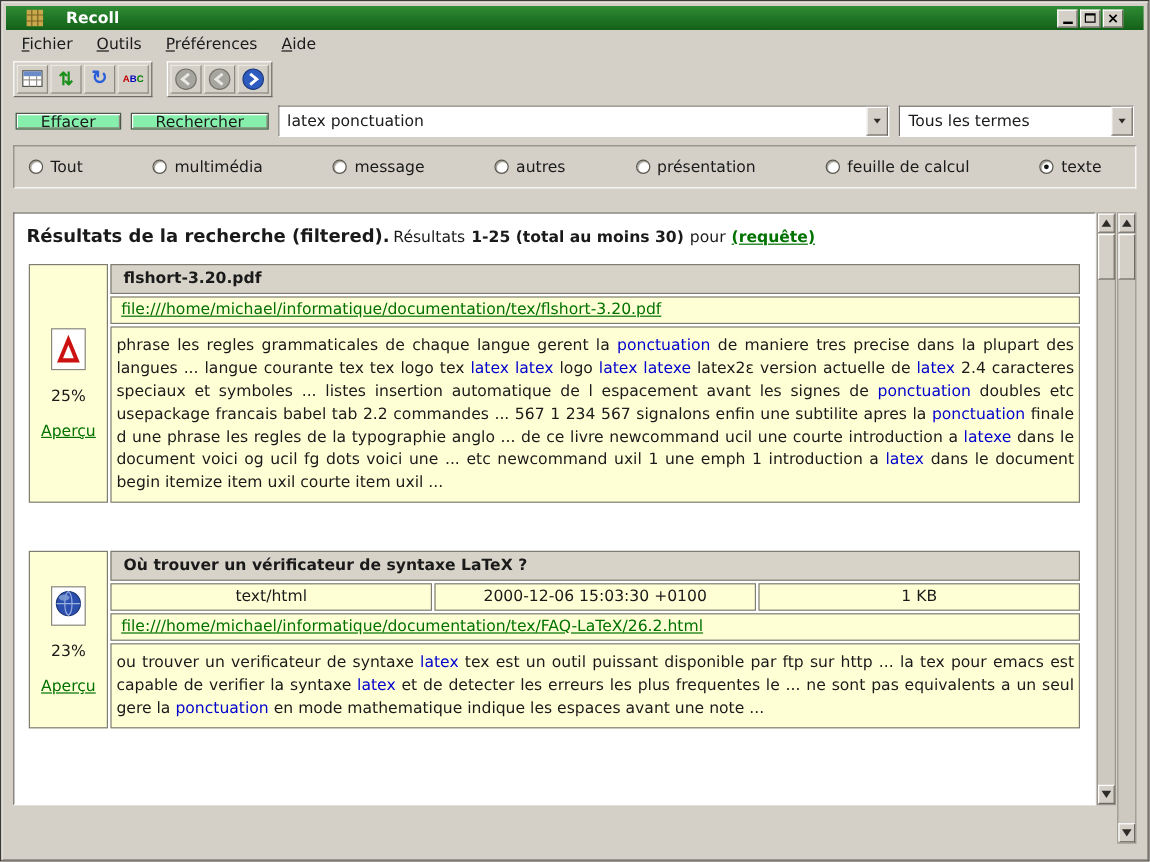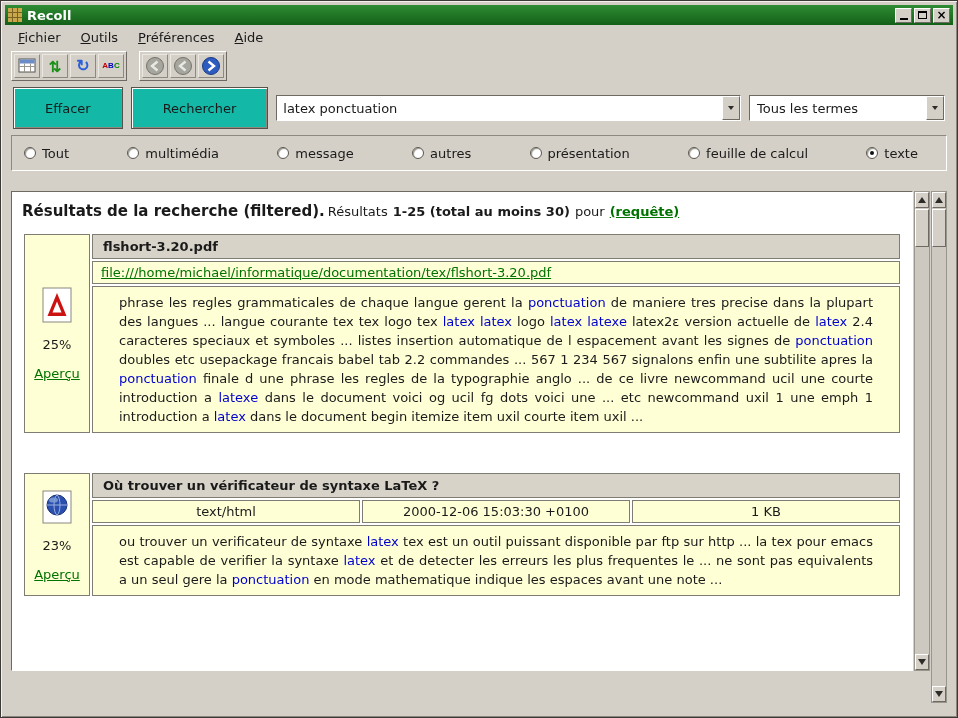--- a/index.html
+++ b/index.html
@@ -3,21 +3,21 @@
 <meta charset="utf-8">
 <title>Recoll</title>
 <style>
   *{box-sizing:border-box;margin:0;padding:0}
   html,body{width:958px;height:718px;overflow:hidden}
   body{font-family:"DejaVu Sans","Liberation Sans",sans-serif;font-size:13px;color:#1a1a1a;background:#9a968c}
   .window{width:958px;height:718px;background:#d4d0c8;border:1px solid #3c3a36;
     box-shadow:inset 1px 1px 0 #f5f3ee, inset -1px -1px 0 #8a867e;padding:4px;display:flex;flex-direction:column}
 
   
-  .titlebar{flex:0 0 20px;background:linear-gradient(#2f8c34,#136018);display:flex;align-items:center;padding:0 3px;gap:5px}
+  .titlebar{flex:0 0 20px;background:linear-gradient(#2f8c34,#136018);display:flex;align-items:center;padding:0 17px;gap:19px}
   .title-text{color:#fff;font-weight:bold;font-size:13px;flex:1}
   .win-btns{display:flex;gap:2px}
   .wbtn{width:17px;height:15px;background:#d4d0c8;border:1px solid;border-color:#fff #6e6a63 #6e6a63 #fff;
     display:flex;align-items:center;justify-content:center;padding:0;cursor:default}
   .g-min{display:block;width:8px;height:2px;background:#000;margin-top:7px}
   .g-max{display:block;width:9px;height:8px;border:1px solid #000;border-top-width:2px}
   .g-close{font:bold 12px/1 "DejaVu Sans",sans-serif;color:#000}
 
   
   .menubar{flex:0 0 24px;display:flex;align-items:center;gap:2px;padding:2px 4px}
@@ -29,21 +29,21 @@
   .tb-group{display:flex;gap:2px;border:1px solid;border-color:#fff #6e6a63 #6e6a63 #fff;padding:2px;background:#d4d0c8}
   .tbtn{width:26px;height:24px;display:flex;align-items:center;justify-content:center;background:#d4d0c8;
     border:1px solid;border-color:#ebe8e2 #8d897f #8d897f #ebe8e2;padding:0}
   .ico-sort{color:#1a8f1a;font-weight:bold;font-size:15px;line-height:1}
   .ico-hist{color:#2b5fd9;font-weight:bold;font-size:16px;line-height:1}
   .ico-abc{font-weight:bold;font-size:8px;letter-spacing:0;line-height:1}
   .ico-abc .A{color:#c00000;font-style:normal}.ico-abc .B{color:#0000c0;font-style:normal}.ico-abc .C{color:#008000;font-style:normal}
 
   
   .search-row{flex:0 0 36px;display:flex;align-items:center;gap:8px;padding:4px 8px}
-  .pbtn{height:42px;padding:0 31px;font:13px "DejaVu Sans",sans-serif;color:#1a1a1a;background:#14b8a6;
+  .pbtn{height:14px;padding:0 20px;font:13px "DejaVu Sans",sans-serif;color:#1a1a1a;background:#86efac;
     border:1px solid #55524c;box-shadow:inset 1px 1px 0 #fff, inset -1px -1px 0 #8d897f;cursor:default}
   .combo{height:26px;background:#fff;border:1px solid;border-color:#6e6a63 #fff #fff #6e6a63;display:flex;align-items:stretch}
   .combo-text{flex:1;display:flex;align-items:center;padding:0 7px;white-space:nowrap}
   .combo-arrow{width:18px;background:#d4d0c8;border:1px solid;border-color:#fff #6e6a63 #6e6a63 #fff;
     display:flex;align-items:center;justify-content:center}
   .mode-combo{flex:0 0 196px}
   .query-combo{flex:1}
   .query-input{flex:1;border:0;outline:0;font:13px "DejaVu Sans",sans-serif;padding:0 6px;background:#fff;color:#1a1a1a}
 
   
@@ -63,21 +63,21 @@
   .rh-small{display:inline-flex;gap:5px;align-items:baseline;font-size:13px}
   .rh-bold{font-weight:bold}
   .result{display:flex;gap:2px;margin:0 2px 40px 2px}
   .result-side{flex:0 0 66px;background:#ffffd6;border:1px solid #7f7c74;display:flex;flex-direction:column;
     align-items:center;justify-content:center;gap:14px;padding:8px 2px}
   .result-main{flex:1;display:flex;flex-direction:column;gap:2px}
   .cell{border:1px solid #7f7c74;background:#ffffd6;padding:3px 8px}
   .cell.head{background:#d7d3c9;font-weight:bold;padding:4px 10px}
   .meta-row{display:flex;gap:2px}
   .meta-row .cell{flex:1;text-align:center}
-  .cell.abstract{padding:6px 26px;line-height:19px;text-align:justify}
+  .cell.abstract{padding:6px 4px;line-height:19px;text-align:justify}
   .kw{color:#0000cd}
   .link{color:#007200;text-decoration:underline;cursor:pointer}
   .pct{font-size:13px;color:#1a1a1a}
 
   
   .scrollbar{position:absolute;width:16px;background:#cdc9c0;border:1px solid #9a968c;display:flex;flex-direction:column}
   .sb-inner{right:17px;top:0;bottom:32px}
   .sb-outer{right:0;top:0;bottom:0}
   .sb-btn{flex:0 0 16px;background:#d4d0c8;border:1px solid;border-color:#fff #6e6a63 #6e6a63 #fff;
     display:flex;align-items:center;justify-content:center}
@@ -268,20 +268,23 @@
           <span class="pct">23%</span>
           <a class="link">Aperçu</a>
         </div>
         <div class="result-main">
           <div class="cell head">Où trouver un vérificateur de syntaxe LaTeX ?</div>
           <div class="meta-row">
             <div class="cell">text/html</div>
             <div class="cell">2000-12-06 15:03:30 +0100</div>
             <div class="cell">1 KB</div>
           </div>
+          <div class="cell">
+            <a class="link">file:///home/michael/informatique/documentation/tex/FAQ-LaTeX/26.2.html</a>
+          </div>
           <div class="cell abstract"><span>ou trouver un verificateur de syntaxe </span><span class="kw">latex</span><span> tex est un outil puissant disponible par ftp sur http ... la tex pour emacs est capable de verifier la syntaxe </span><span class="kw">latex</span><span> et de detecter les erreurs les plus frequentes le ... ne sont pas equivalents a un seul gere la </span><span class="kw">ponctuation</span><span> en mode mathematique indique les espaces avant une note ...</span></div>
         </div>
       </div>
 
     </div>
 
     <div class="scrollbar sb-inner">
       <div class="sb-btn">
           <i class="tri up"></i>
         </div>

